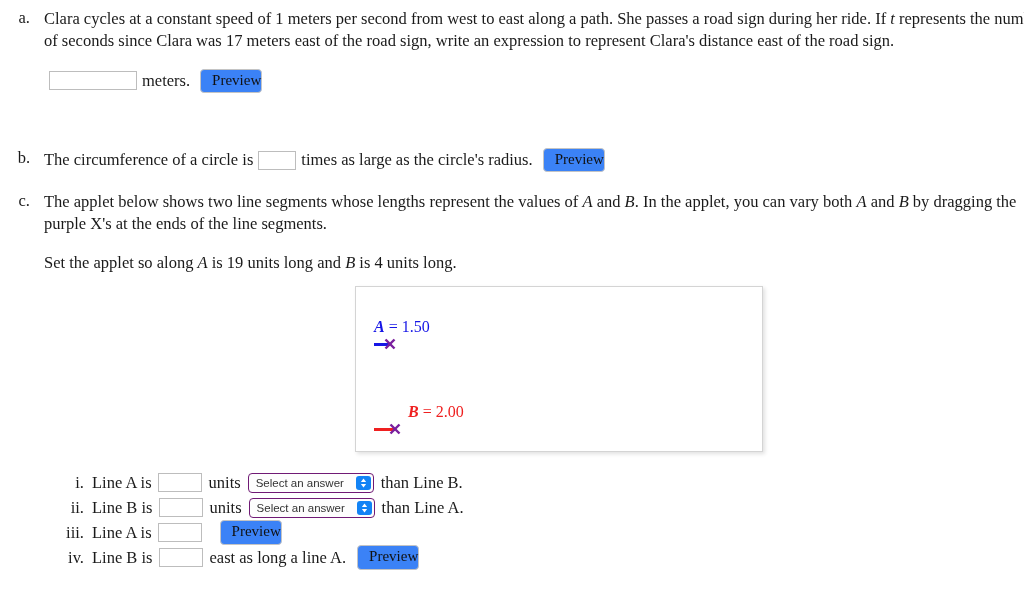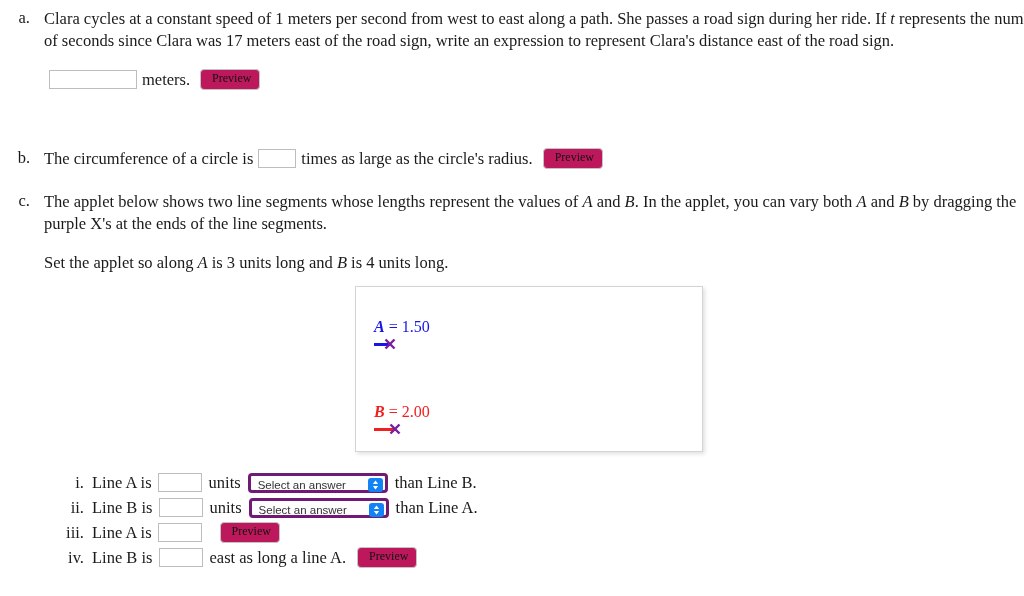--- a/index.html
+++ b/index.html
@@ -67,39 +67,39 @@
     font-size: 12px;
     color: #222;
     outline: none;
   }
   .txtbox.w-long { width: 88px; }
   .txtbox.w-small { width: 38px; }
   .txtbox.w-mid { width: 44px; }
 
   .prevbtn {
     font-family: "Liberation Serif", "DejaVu Serif", serif;
-    font-size: 12px;
+    font-size: 15px;
     color: #111;
-    background: #be185d;
+    background: #3b82f6;
     border: 1px solid #c4c4c4;
     border-radius: 4px;
-    padding: 2px 8px 3px 11px;
+    padding: 2px 0 3px 11px;
     line-height: 1.15;
     cursor: pointer;
     display: inline-block;
     vertical-align: middle;
   }
 
   .selwrap {
     position: relative;
     display: inline-block;
     vertical-align: middle;
     height: 20px;
-    width: 140px;
-    border: 3px solid #701a75;
+    width: 126px;
+    border: 1px solid #701a75;
     border-radius: 4px;
     background: #fdfdfd;
     box-sizing: border-box;
     cursor: pointer;
   }
   .sellabel {
     position: absolute;
     left: 7px;
     top: 0;
     line-height: 18px;
@@ -117,21 +117,21 @@
     background: #1283f5;
     border-radius: 3px;
   }
   .selarrowbox svg { display: block; }
 
   
   .applet {
     position: absolute;
     left: 355px;
     top: 286px;
-    width: 348px;
+    width: 408px;
     height: 166px;
     background: #ffffff;
     border: 1px solid #d4d4d4;
     box-shadow: 2px 2px 4px rgba(0,0,0,0.12);
     box-sizing: border-box;
   }
   .seg-group { position: absolute; }
   .seg-label {
     font-family: "Liberation Serif", "DejaVu Serif", serif;
     font-size: 16px;
@@ -216,21 +216,21 @@
         <button class="prevbtn">Preview</button>
       </div>
     </div>
   </div>
 
   <div class="qitem item-c">
     <span class="qmarker">c.</span>
     <div class="qbody">
       <p class="para"><span>The applet below shows two line segments whose lengths represent the values of </span><i class="var">A</i><span> and </span><i class="var">B</i><span>. In the applet, you can vary both </span><i class="var">A</i><span> and </span><i class="var">B</i><span> by dragging the purple X's at the ends of the line segments.</span></p>
 
-      <p class="para" style="margin-top:17px"><span>Set the applet so along </span><i class="var">A</i><span> is 3 units long and </span><i class="var">B</i><span> is 4 units long.</span></p>
+      <p class="para" style="margin-top:17px"><span>Set the applet so along </span><i class="var">A</i><span> is 19 units long and </span><i class="var">B</i><span> is 4 units long.</span></p>
     </div>
   </div>
 
   <div class="applet">
 
     <div class="seg-group" style="left:18px; top:31px;">
       <div class="seg-label" id="labelA" style="color: rgb(22, 22, 230);">
         <span class="letter">A</span><span> = </span><span>1.50</span>
       </div>
       <div class="seg-row">
@@ -238,21 +238,21 @@
         <div class="seg-x" id="xA" style="left: 9px;">
           <svg width="14" height="14" viewBox="0 0 14 14" aria-hidden="true">
             <line x1="2.5" y1="2.5" x2="11.5" y2="11.5" stroke="#7a1f9e" stroke-width="2.4"></line>
             <line x1="11.5" y1="2.5" x2="2.5" y2="11.5" stroke="#7a1f9e" stroke-width="2.4"></line>
           </svg>
         </div>
       </div>
     </div>
 
     <div class="seg-group" style="left:18px; top:116px;">
-      <div class="seg-label" id="labelB" style="color: rgb(239, 32, 32);">
+      <div class="seg-label" id="labelB" style="color: rgb(239, 32, 32); margin-left: 34px;">
         <span class="letter">B</span><span> = </span><span>2.00</span>
       </div>
       <div class="seg-row">
         <div class="seg-bar" id="barB" style="width: 21px; background: rgb(239, 32, 32);"></div>
         <div class="seg-x" id="xB" style="left: 14px;">
           <svg width="14" height="14" viewBox="0 0 14 14" aria-hidden="true">
             <line x1="2.5" y1="2.5" x2="11.5" y2="11.5" stroke="#7a1f9e" stroke-width="2.4"></line>
             <line x1="11.5" y1="2.5" x2="2.5" y2="11.5" stroke="#7a1f9e" stroke-width="2.4"></line>
           </svg>
         </div>

